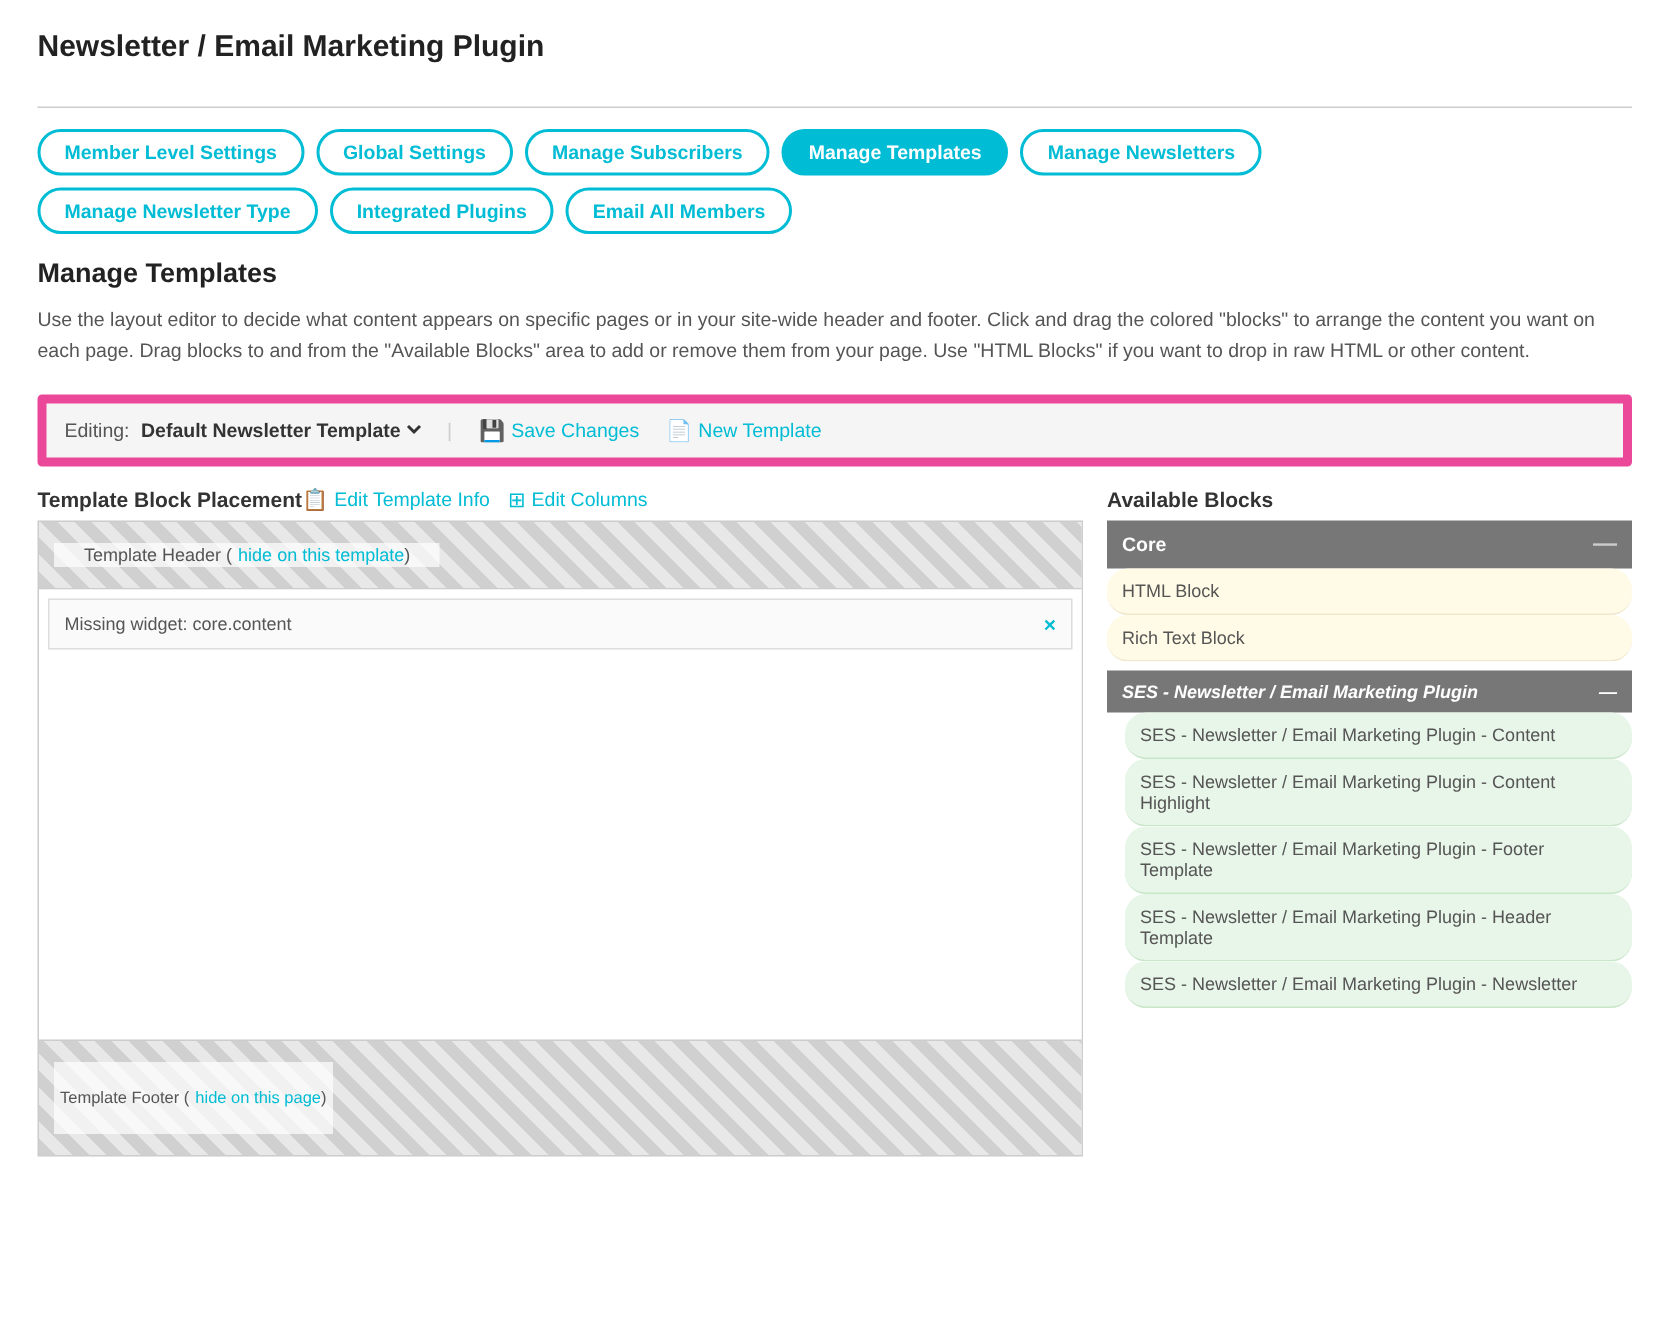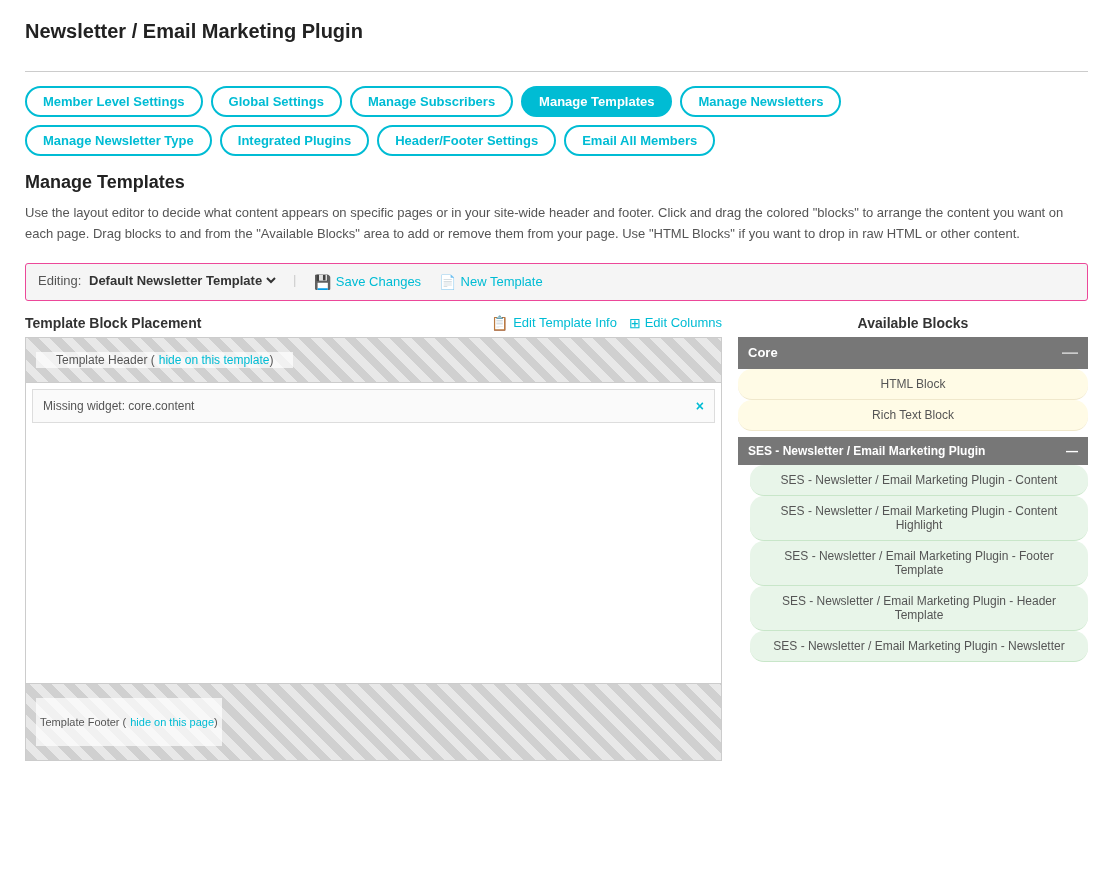--- a/index.html
+++ b/index.html
@@ -50,24 +50,24 @@
       margin: 16px 0 10px 0;
     }
     .description {
       font-size: 13px;
       color: #555;
       line-height: 1.6;
       margin-bottom: 18px;
     }
     .editing-bar {
       background: #f5f5f5;
-      border: 1px solid #ec4899;
+      border: 6px solid #ec4899;
       padding: 8px 12px;
       display: flex;
-      align-items: flex-start;
+      align-items: center;
       gap: 10px;
       margin-bottom: 14px;
       border-radius: 3px;
     }
     .editing-label {
       font-size: 13px;
       color: #555;
     }
     .editing-label strong {
       color: #333;
@@ -103,21 +103,21 @@
       border: none;
       cursor: pointer;
       color: #00bcd4;
       font-size: 13px;
       display: flex;
       align-items: center;
       gap: 4px;
     }
     .canvas-top-bar {
       display: flex;
-      justify-content: space-between;
+      justify-content: flex-start;
       align-items: center;
       margin-bottom: 6px;
     }
     .template-block-placement-title {
       font-size: 14px;
       font-weight: bold;
       color: #333;
     }
     .template-frame {
       border: 1px solid #ccc;
@@ -190,21 +190,20 @@
       padding: 18px 4px;
     }
     .template-footer-label a {
       color: #00bcd4;
       text-decoration: none;
       margin-left: 4px;
     }
     .available-blocks {
       width: 350px;
       flex-shrink: 0;
-      text-align: center;
     }
     .available-blocks-title {
       font-size: 14px;
       font-weight: bold;
       color: #333;
       margin-bottom: 6px;
     }
     .blocks-section-header {
       background: #777;
       color: #fff;
@@ -241,20 +240,21 @@
       background: #777;
       color: #fff;
       font-size: 12px;
       font-weight: bold;
       padding: 7px 10px;
       display: flex;
       justify-content: space-between;
       align-items: center;
       cursor: pointer;
       margin-top: 6px;
+      font-style: italic;
     }
     .editing-template-select {
       font-weight: bold;
       color: #333;
       background: none;
       border: none;
       font-size: 13px;
       cursor: pointer;
       padding: 0;
     }
@@ -269,21 +269,20 @@
   <button class="nav-tab">Member Level Settings</button>
   <button class="nav-tab">Global Settings</button>
   <button class="nav-tab">Manage Subscribers</button>
   <button class="nav-tab active">Manage Templates</button>
   <button class="nav-tab">Manage Newsletters</button>
 </div>
 
 <div class="nav-tabs-row">
   <button class="nav-tab">Manage Newsletter Type</button>
   <button class="nav-tab">Integrated Plugins</button>
-  <button class="nav-tab">Header/Footer Settings</button>
   <button class="nav-tab">Email All Members</button>
 </div>
 
 <h2 class="section-title">Manage Templates</h2>
 
 <p class="description">Use the layout editor to decide what content appears on specific pages or in your site-wide header and footer. Click and drag the colored "blocks" to arrange the content you want on each page. Drag blocks to and from the "Available Blocks" area to add or remove them from your page. Use "HTML Blocks" if you want to drop in raw HTML or other content.</p>
 
 <div class="editing-bar">
   <span class="editing-label">
     <span>Editing:</span>

